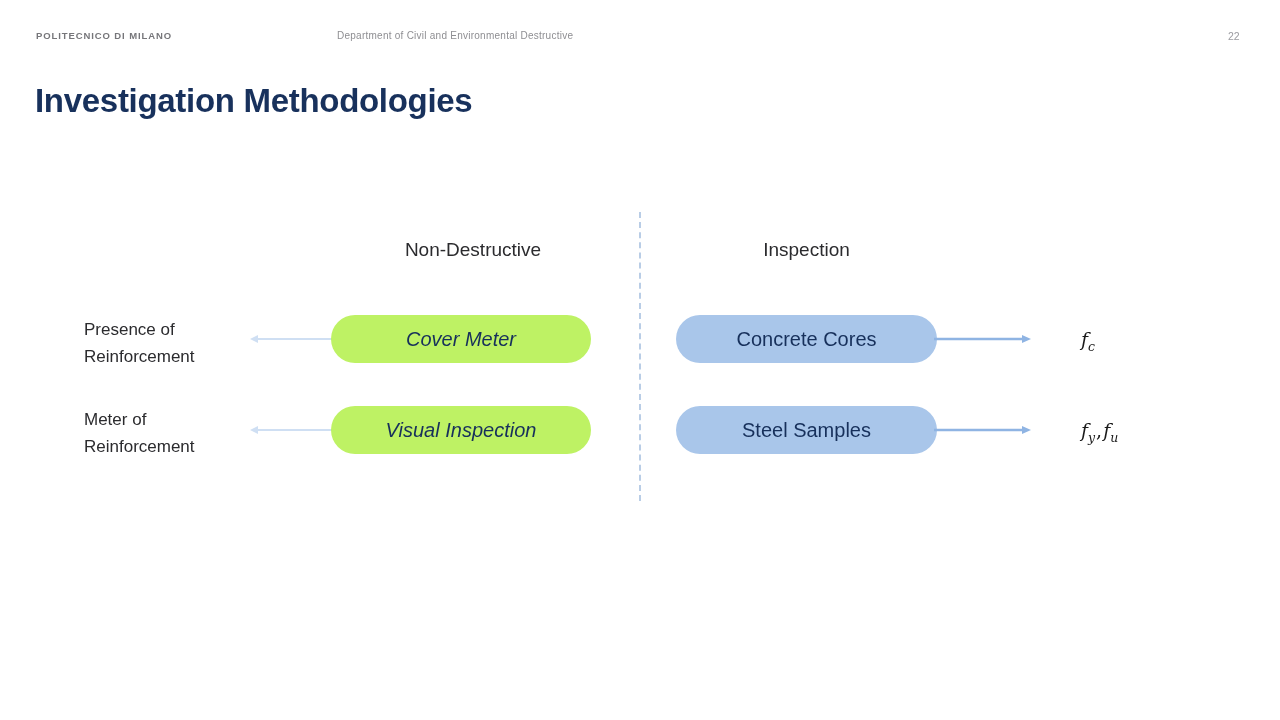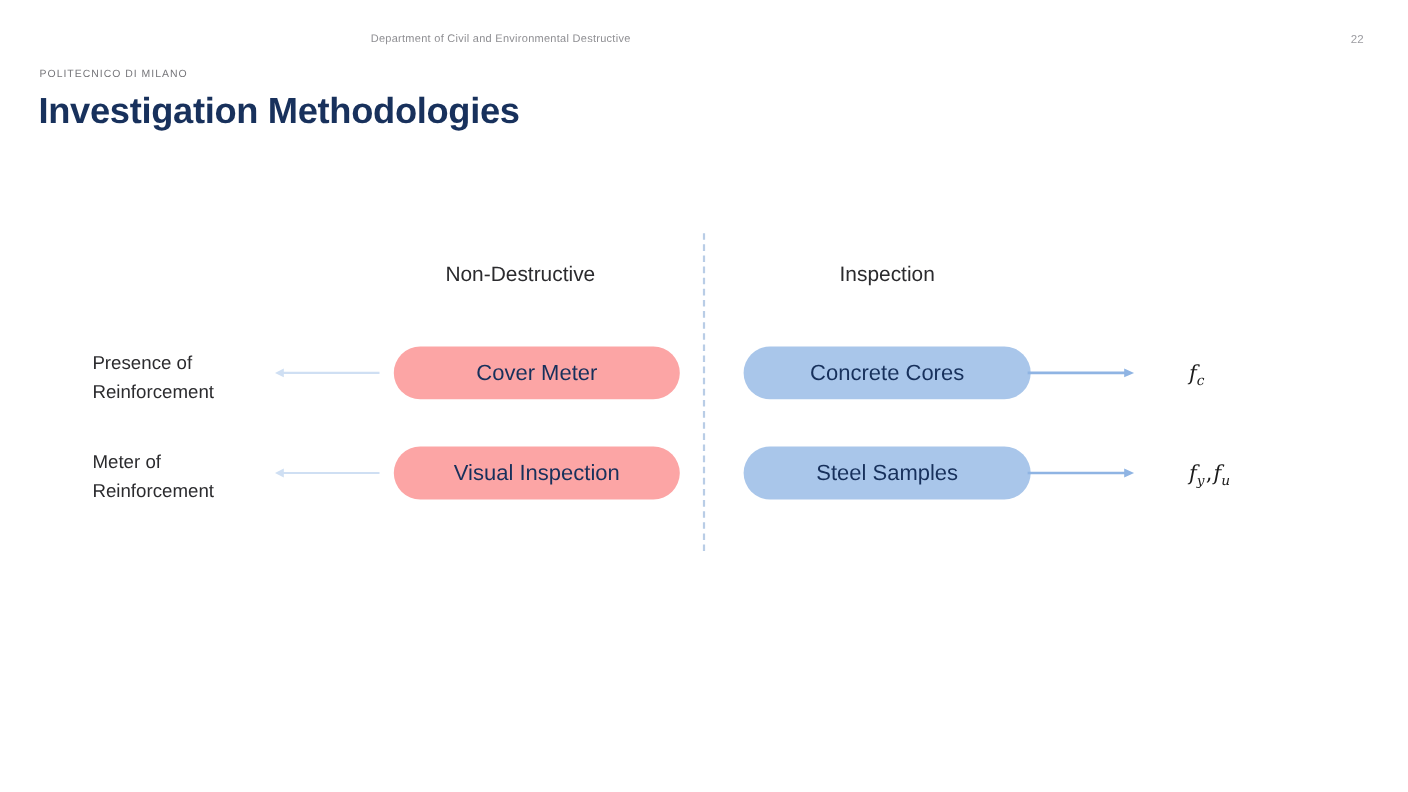--- a/index.html
+++ b/index.html
@@ -21,25 +21,24 @@
     position: absolute;
     top: 0; left: 0;
     width: 1280px;
     height: 70px;
   }
   .brand {
     position: absolute;
     left: 36px;
     top: 30px;
     font-size: 9.5px;
-    font-weight: normal;
+    font-weight: bold;
     letter-spacing: 0.9px;
     color: #76767a;
     white-space: nowrap;
-    margin-top: 32px;
   }
   .department {
     position: absolute;
     left: 337px;
     top: 30px;
     font-size: 10px;
     letter-spacing: 0.25px;
     color: #8e8e92;
     white-space: nowrap;
   }
@@ -115,23 +114,24 @@
     height: 48px;
     border-radius: 26px;
     display: flex;
     align-items: center;
     justify-content: center;
     font-size: 20px;
     color: #17305b;
     white-space: nowrap;
   }
   .pill.nd {
-    left: 358px;
+    left: 331px;
     width: 260px;
-    background: #fca5a5;
+    background: #bef264;
+    font-style: italic;
   }
   .pill.d {
     left: 676px;
     width: 261px;
     background: #a9c6ea;
   }
   .pill.r1 { top: 315px; }
   .pill.r2 { top: 406px; }
 
   

